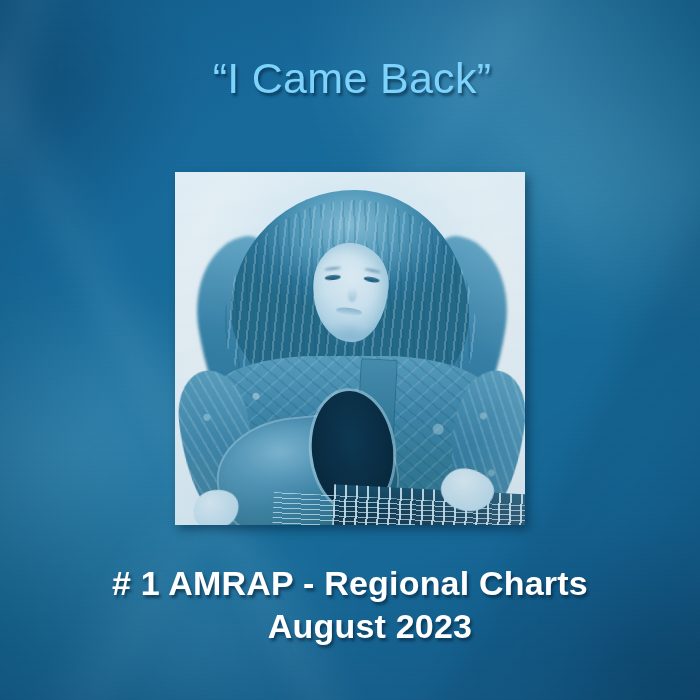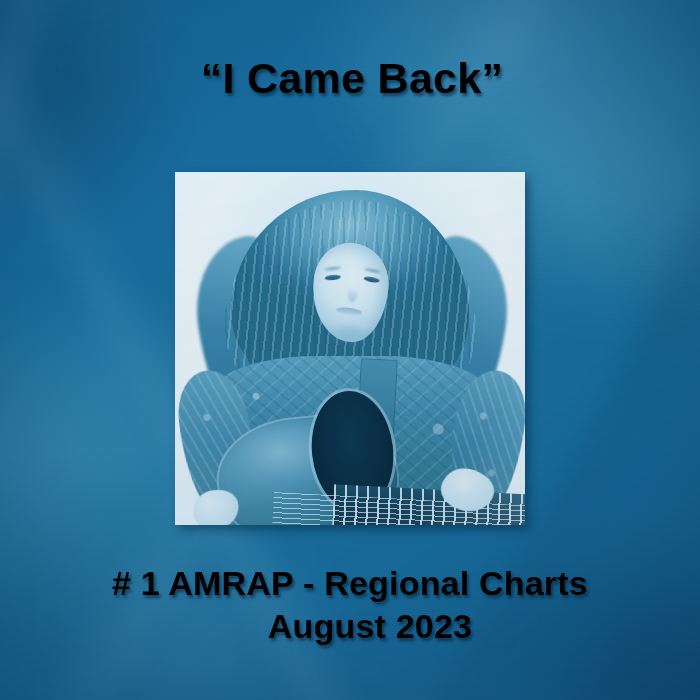--- a/index.html
+++ b/index.html
@@ -100,23 +100,23 @@
     inset: 0;
     background: rgba(20,105,154,0.34);
   }
 
   
   .title {
     position: absolute;
     left: 4px; right: 0;
     top: 55px;
     text-align: center;
-    color: #000000;
+    color: #7dd3fc;
     font-size: 43px;
-    font-weight: bold;
+    font-weight: normal;
     letter-spacing: .3px;
     line-height: 1.08;
     text-shadow: 2px 3px 3px rgba(4,35,60,.62);
     white-space: nowrap;
   }
 
   
   .photo-frame {
     position: absolute;
     left: 175px;
@@ -390,21 +390,21 @@
     mix-blend-mode: multiply;
     pointer-events: none;
   }
 
   
   .caption {
     position: absolute;
     left: 0; right: 0;
     bottom: 52px;
     text-align: center;
-    color: #000000;
+    color: #ffffff;
     font-size: 34px;
     font-weight: bold;
     line-height: 1.26;
     letter-spacing: .2px;
     text-shadow: 2px 3px 3px rgba(4,35,60,.62);
     white-space: nowrap;
   }
   .caption .line2 { display: block; margin-left: 40px; }
 </style>
 </head>

